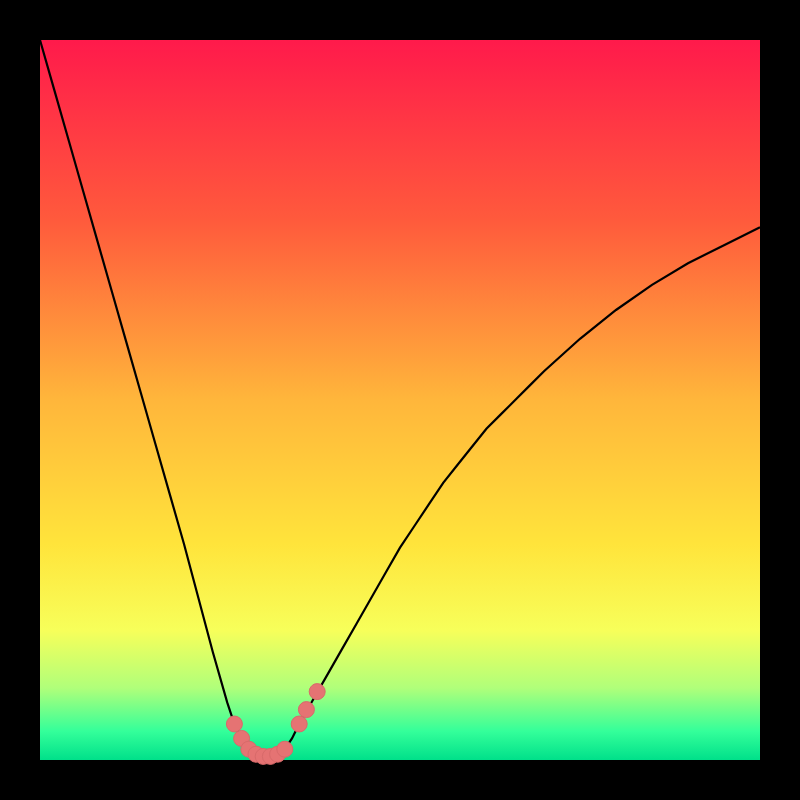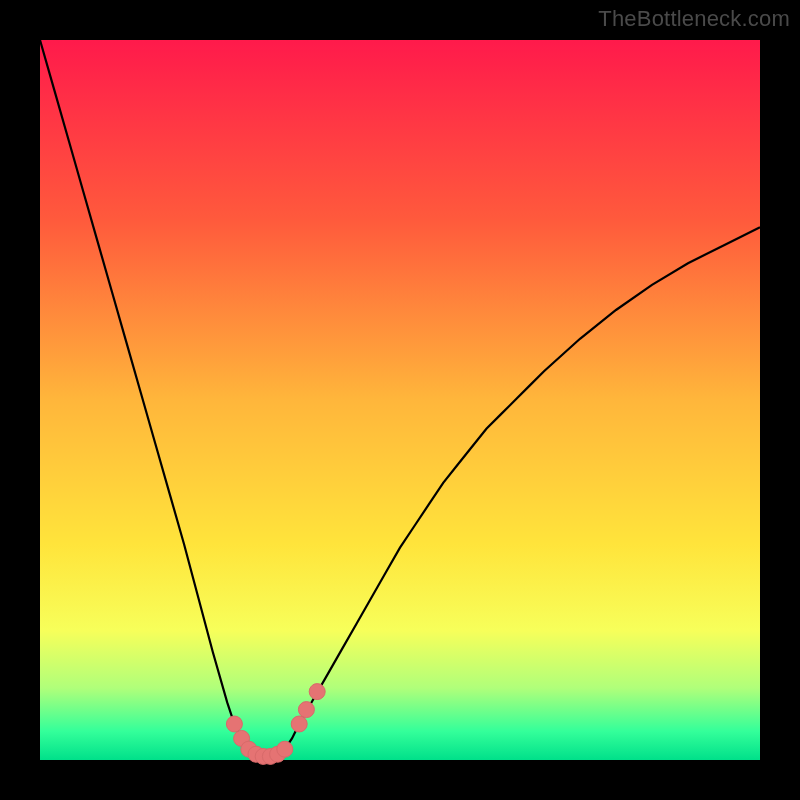--- a/index.html
+++ b/index.html
@@ -69,14 +69,13 @@
           <circle cx="223.20" cy="716.40" r="8" fill="#e57373" stroke="#d86a6a" stroke-width="1"></circle>
           <circle cx="230.40" cy="716.40" r="8" fill="#e57373" stroke="#d86a6a" stroke-width="1"></circle>
           <circle cx="237.60" cy="714.24" r="8" fill="#e57373" stroke="#d86a6a" stroke-width="1"></circle>
           <circle cx="244.80" cy="709.20" r="8" fill="#e57373" stroke="#d86a6a" stroke-width="1"></circle>
           <circle cx="259.20" cy="684.00" r="8" fill="#e57373" stroke="#d86a6a" stroke-width="1"></circle>
           <circle cx="266.40" cy="669.60" r="8" fill="#e57373" stroke="#d86a6a" stroke-width="1"></circle>
           <circle cx="277.20" cy="651.60" r="8" fill="#e57373" stroke="#d86a6a" stroke-width="1"></circle>
         </g>
     </svg>
   </div>
-  <div class="watermark">TheBottleneck.com</div>
 </div>
 
 </body></html>

